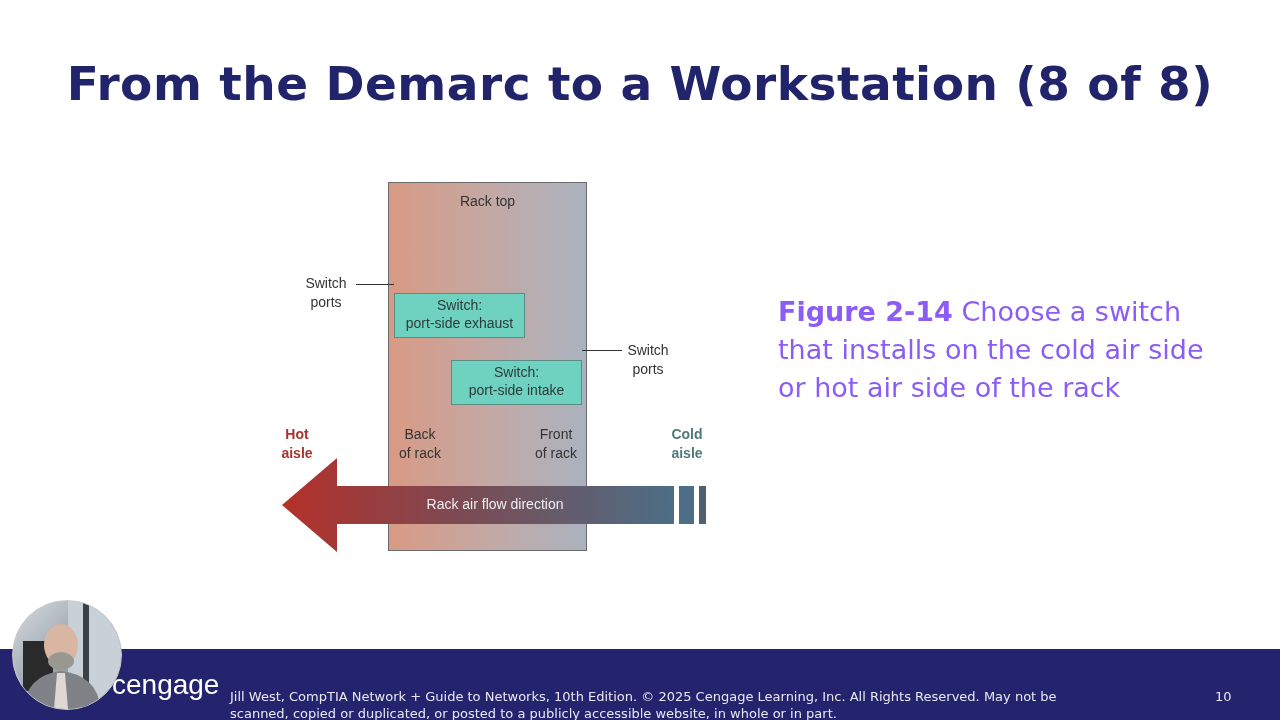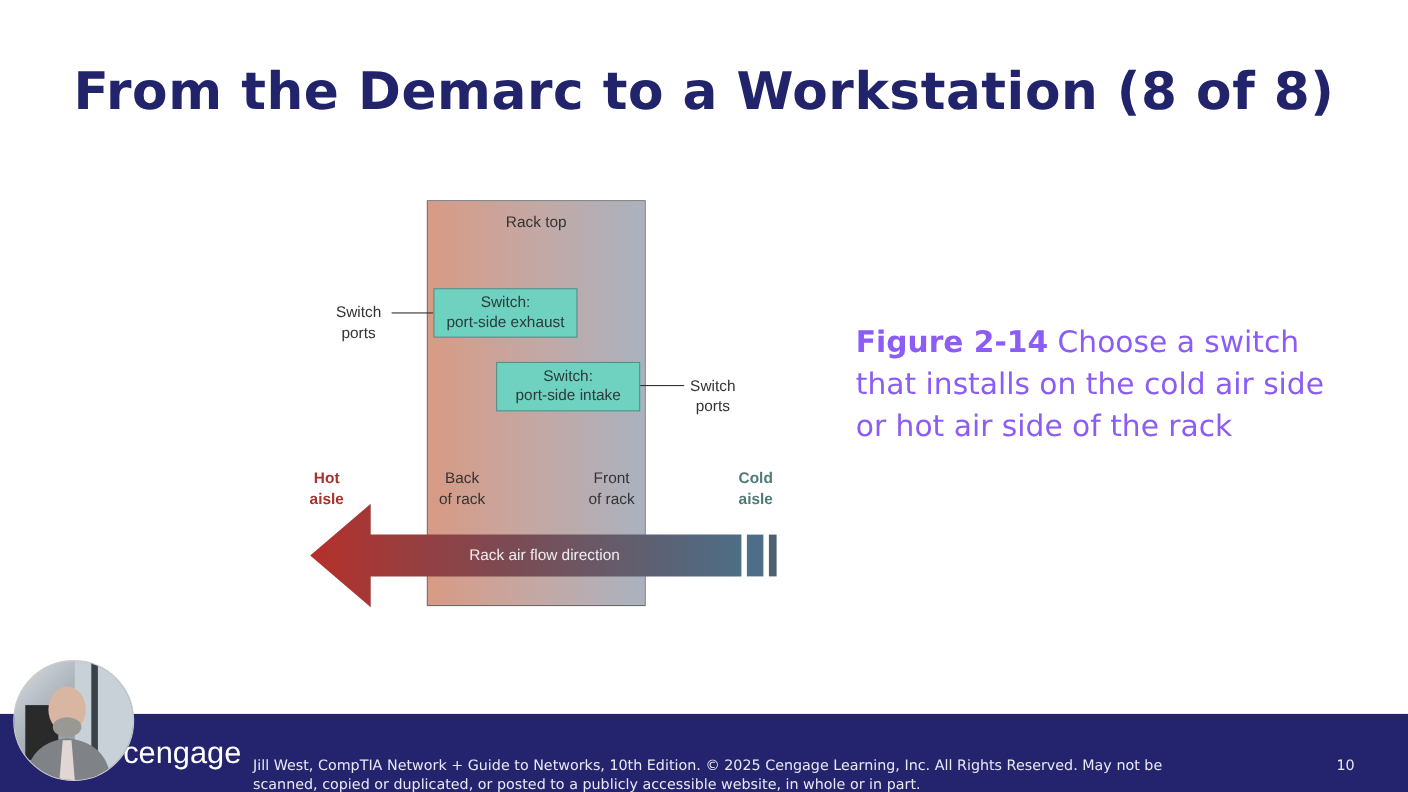--- a/index.html
+++ b/index.html
@@ -1,21 +1,21 @@
 <!DOCTYPE html>
 <html><head>
   <meta charset="utf-8">
   <style>
     html, body { margin:0; padding:0; }
     body { width:1280px; height:720px; position:relative; overflow:hidden; background:#ffffff; font-family:"DejaVu Sans", sans-serif; }
     .title { position:absolute; left:0; right:0; top:56px; text-align:center; font-family:"DejaVu Sans", sans-serif; font-weight:bold; font-size:47px; color:#22246b; letter-spacing:0.5px; }
     .diagram { position:absolute; left:270px; top:175px; width:450px; height:385px; }
     .rack { position:absolute; left:118px; top:7px; width:199px; height:369px; border:1px solid #6b6b6b; background:linear-gradient(to right, #d89a84 0%, #c4a8a4 50%, #aab2bf 100%); box-sizing:border-box; }
     .lbl { position:absolute; font-family:"Liberation Sans", sans-serif; font-size:14px; color:#333; text-align:center; line-height:19px; }
-    .switch { position:absolute; background:#6fd1c0; border:1px solid #5a8c84; box-sizing:border-box; font-family:"Liberation Sans", sans-serif; font-size:14px; color:#2b3b3a; text-align:center; line-height:18px; padding-top:2px; }
+    .switch { position:absolute; background:#6fd1c0; border:1px solid #5a8c84; box-sizing:border-box; font-family:"Liberation Sans", sans-serif; font-size:14px; color:#2b3b3a; text-align:center; line-height:18px; padding-top:2px;margin-top:31px; }
     .hot { color:#a8322c; font-weight:bold; }
     .cold { color:#4f7a78; font-weight:bold; }
     .arrowline { position:absolute; height:1px; background:#333; }
     .caption { position:absolute; left:778px; top:293px; width:440px; font-family:"DejaVu Sans", sans-serif; font-size:27px; line-height:38px; color:#8b5cf6; }
     .caption b { font-weight:bold; }
     .footer { position:absolute; left:0; top:649px; width:1280px; height:71px; background:#24236e; }
     .logo { position:absolute; left:112px; top:669px; font-family:Liberation Sans, sans-serif; font-size:28px; color:#ffffff; }
     .copy { position:absolute; left:230px; top:688px; font-family:"DejaVu Sans", sans-serif; font-size:13px; line-height:17px; color:#e8e8f2; width:950px; }
     .pagenum { position:absolute; left:1215px; top:689px; font-family:"DejaVu Sans", sans-serif; font-size:13px; color:#e8e8f2; }
     .avatar { position:absolute; left:12px; top:600px; width:108px; height:108px; border-radius:50%; overflow:hidden; background:linear-gradient(135deg,#d8dde2 0%,#a5adb5 40%,#6f7880 100%); border:1px solid #ccc; }

